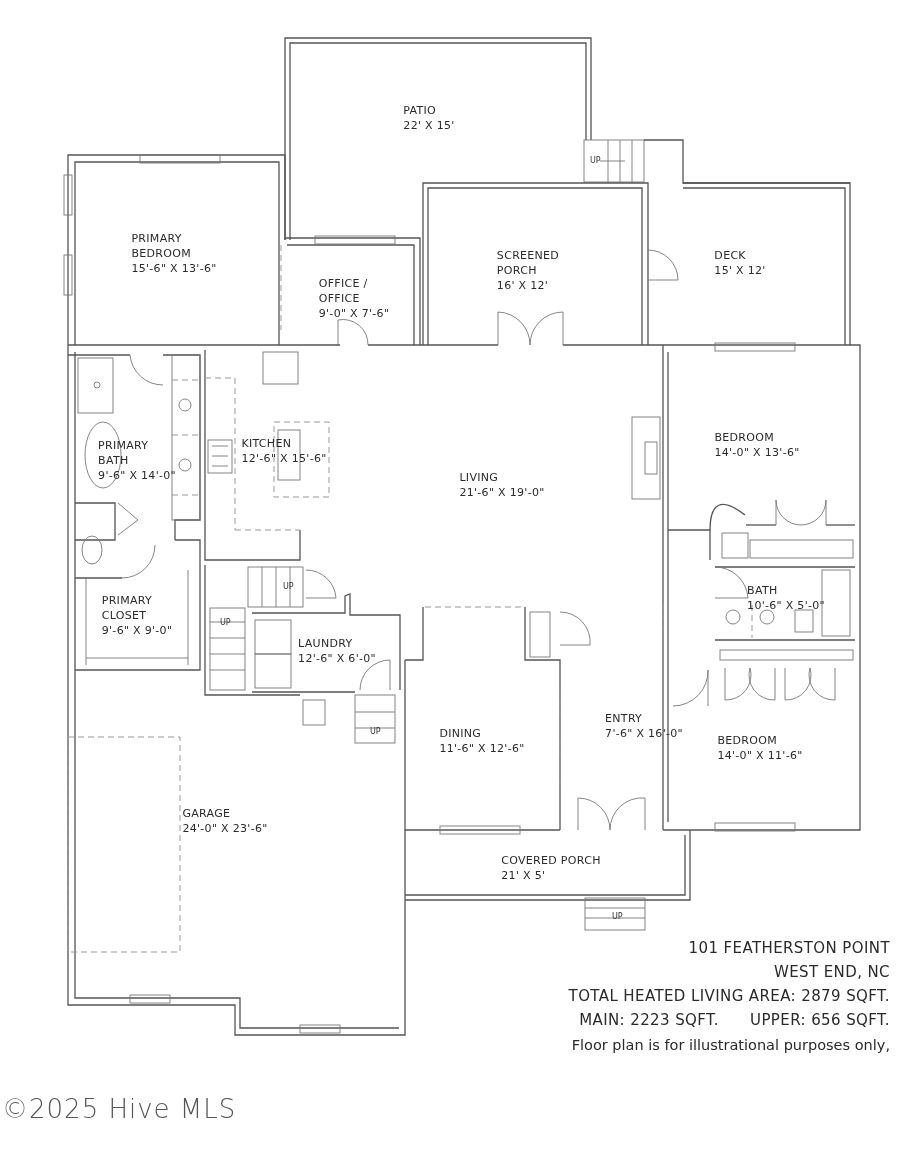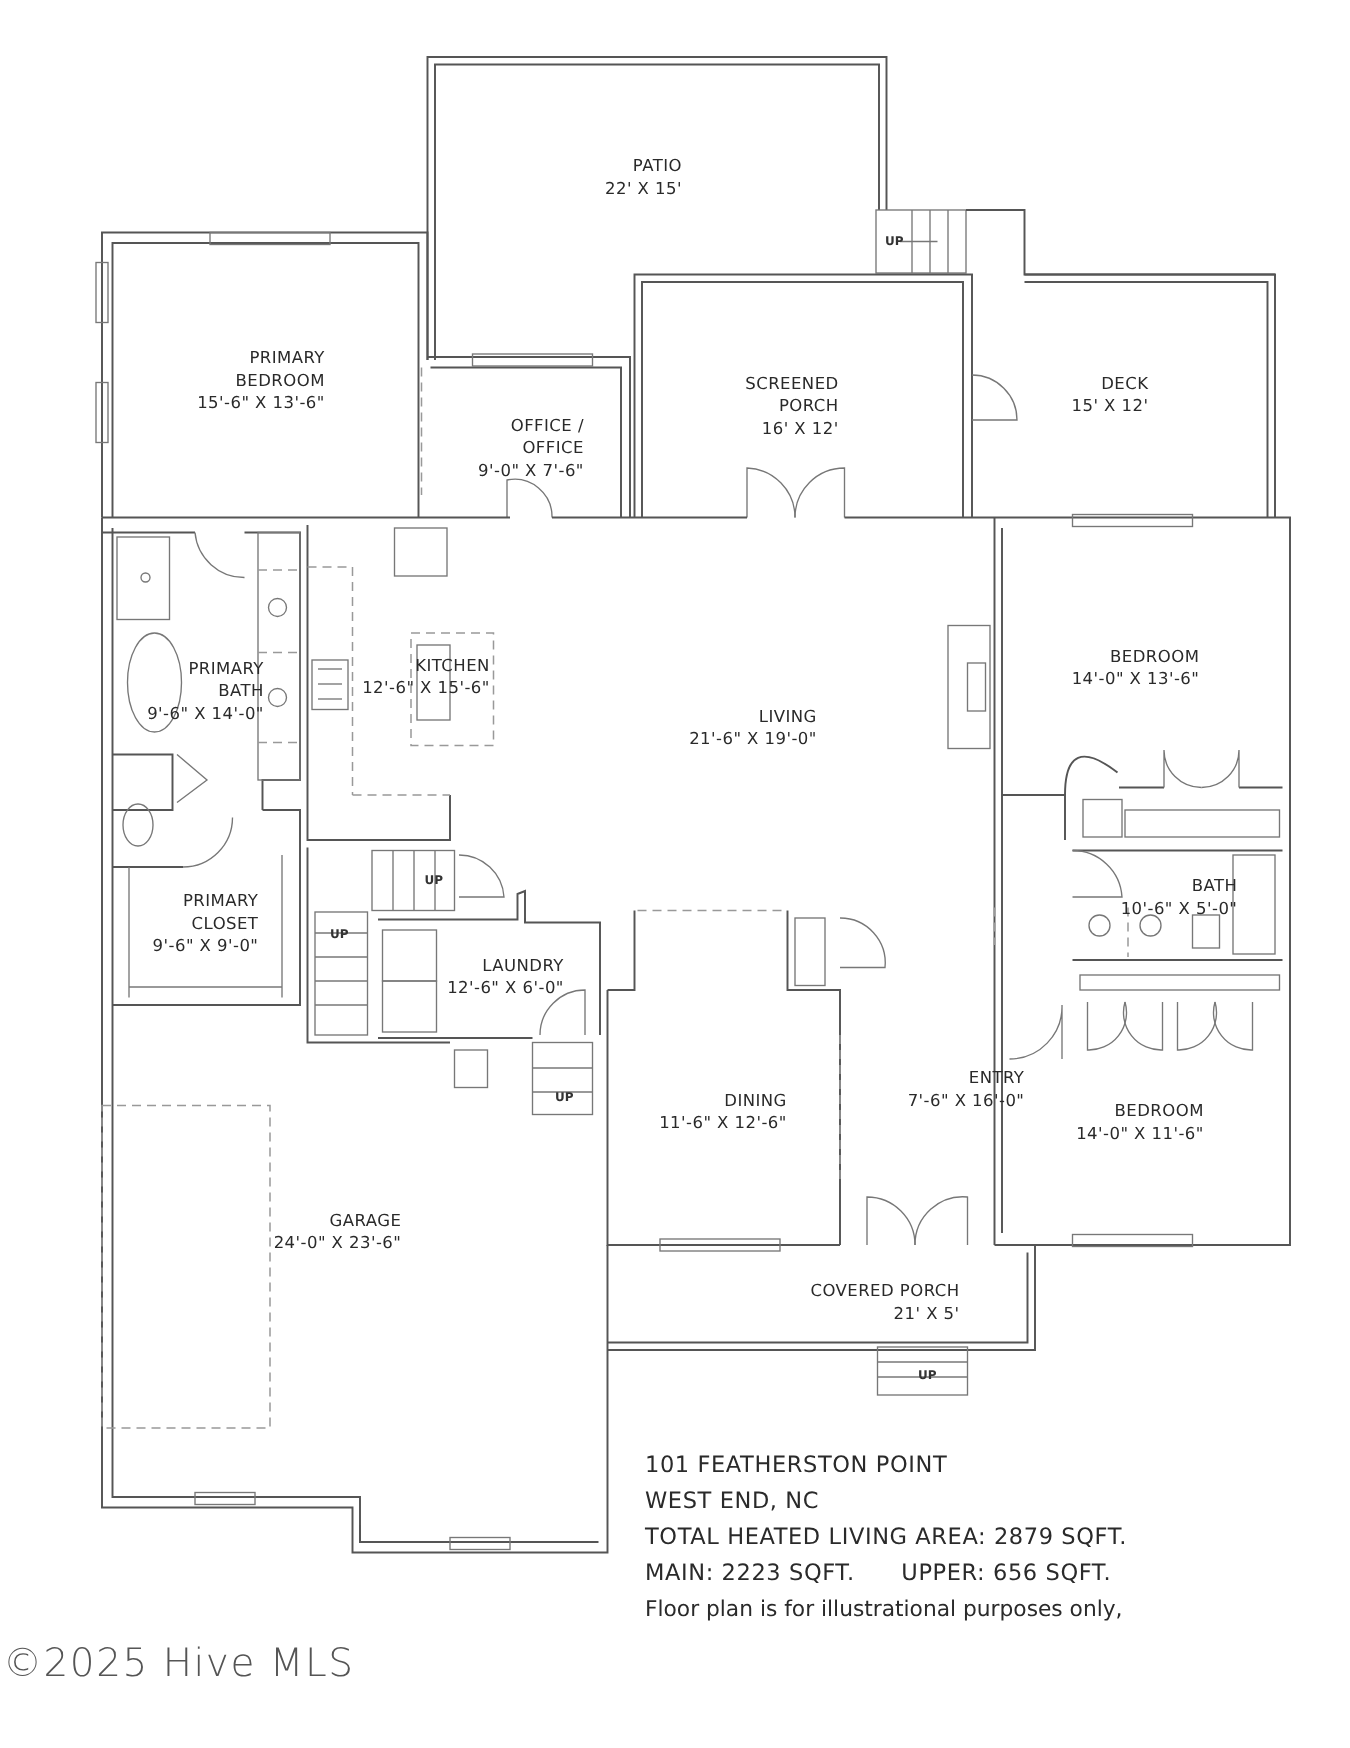--- a/index.html
+++ b/index.html
@@ -2,28 +2,28 @@
 <html><head>
 <meta charset="utf-8">
 <style>
   html, body { margin: 0; padding: 0; background: #ffffff; }
   body { width: 900px; height: 1165px; position: relative; overflow: hidden;
          font-family: "DejaVu Sans", sans-serif; color: #222; }
   #plan { position: absolute; left: 0; top: 0; width: 900px; height: 1165px; }
   .wall { fill: none; stroke: #555; stroke-width: 1.3; }
   .thin { fill: none; stroke: #777; stroke-width: 0.9; }
   .dash { fill: none; stroke: #999; stroke-width: 1; stroke-dasharray: 6 4; }
-  .room-label { position: absolute; text-align: right; font-size: 11px;
+  .room-label { position: absolute; text-align: left; font-size: 11px;
                 line-height: 15px; letter-spacing: 0.3px; color: #2a2a2a;
                 transform: translateX(-50%); white-space: nowrap; }
   .room-label .name { display: block; }
   .room-label .dims { display: block; }
-  .up-label { position: absolute; font-size: 8px; color: #333; font-weight: bold; }
-  .footer { position: absolute; left: 430px; top: 964px; width: 460px;
-            text-align: left; color: #2a2a2a; }
+  .up-label { position: absolute; font-size: 8px; color: #333; }
+  .footer { position: absolute; left: 430px; top: 936px; width: 460px;
+            text-align: right; color: #2a2a2a; }
   .footer .line { display: block; font-size: 15px; line-height: 24px; letter-spacing: 0.4px; }
   .footer .note { display: block; font-size: 14.5px; line-height: 26px; }
   .watermark { position: absolute; left: 2px; top: 1094px; font-size: 26px;
                font-family: "DejaVu Sans", sans-serif; font-weight: 200;
                color: #555; letter-spacing: 1px; }
 </style>
 </head>
 <body>
 
 <svg id="plan" viewBox="0 0 900 1165" xmlns="http://www.w3.org/2000/svg">
@@ -282,21 +282,21 @@
 <div class="room-label" style="left:760px; top:733px;">
   <span class="name">BEDROOM</span>
   <span class="dims">14'-0" X 11'-6"</span>
 </div>
 
 <div class="room-label" style="left:225px; top:806px;">
   <span class="name">GARAGE</span>
   <span class="dims">24'-0" X 23'-6"</span>
 </div>
 
-<div class="room-label" style="left:551px; top:853px;margin-left:39px;">
+<div class="room-label" style="left:551px; top:853px;">
   <span class="name">COVERED PORCH</span>
   <span class="dims">21' X 5'</span>
 </div>
 
 <span class="up-label" style="left:590px; top:156px;">UP</span>
 <span class="up-label" style="left:283px; top:582px;">UP</span>
 <span class="up-label" style="left:220px; top:618px;">UP</span>
 <span class="up-label" style="left:370px; top:727px;">UP</span>
 <span class="up-label" style="left:612px; top:912px;">UP</span>
 

